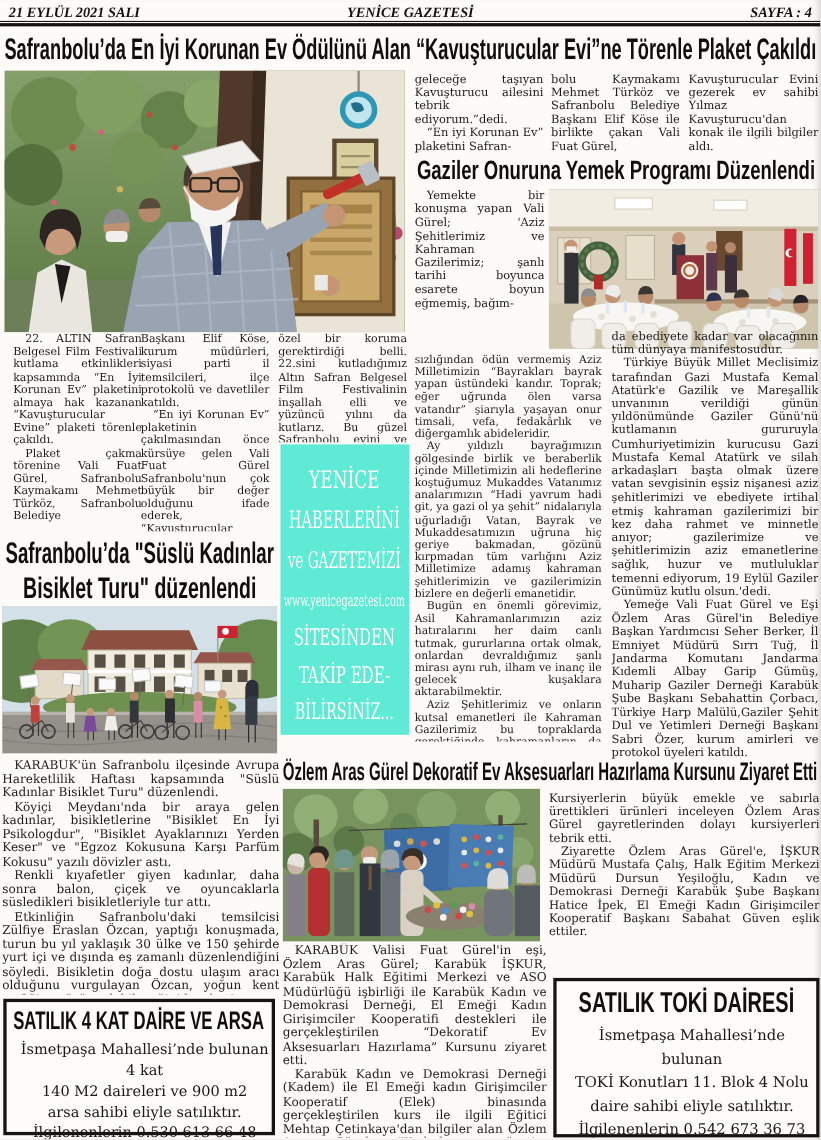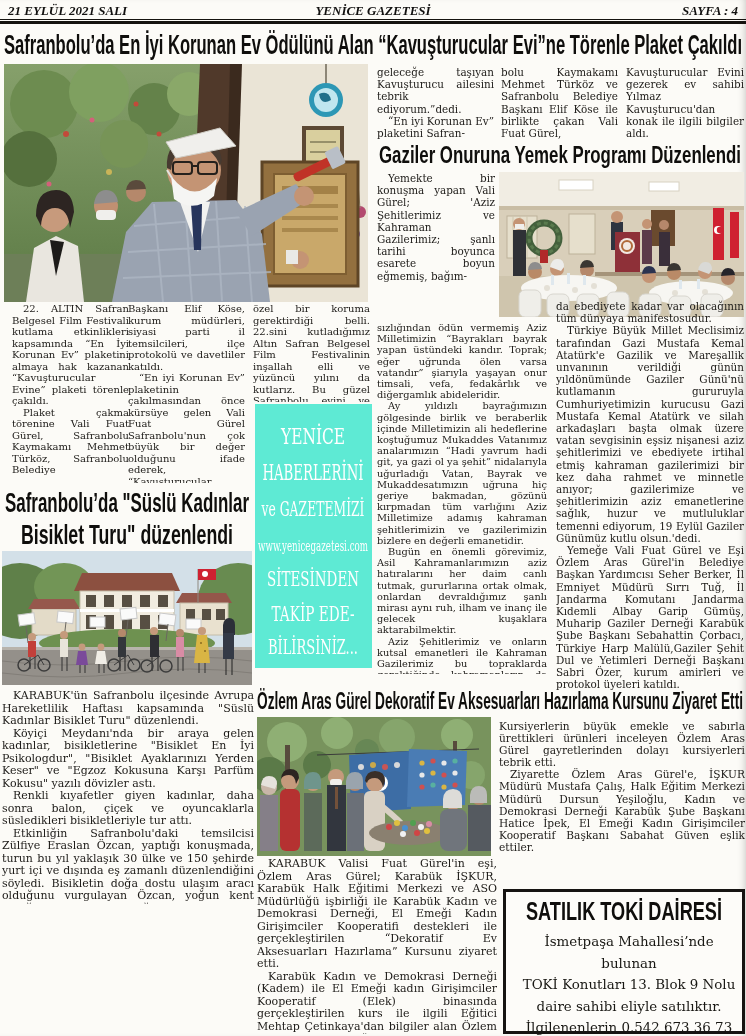--- a/index.html
+++ b/index.html
@@ -346,20 +346,31 @@
     </svg>
   </div>
 
   <div class="abs news t11" style="left:2px;top:690px;width:252px;height:214px;">
       <p>KARABÜK'ün Safranbolu ilçesinde Avrupa Hareketlilik Haftası kapsamında "Süslü Kadınlar Bisiklet Turu" düzenlendi.</p>
       <p>Köyiçi Meydanı'nda bir araya gelen kadınlar, bisikletlerine "Bisiklet En İyi Psikologdur", "Bisiklet Ayaklarınızı Yerden Keser" ve "Egzoz Kokusuna Karşı Parfüm Kokusu" yazılı dövizler astı.</p>
       <p>Renkli kıyafetler giyen kadınlar, daha sonra balon, çiçek ve oyuncaklarla süsledikleri bisikletleriyle tur attı.</p>
       <p>Etkinliğin Safranbolu'daki temsilcisi Zülfiye Eraslan Özcan, yaptığı konuşmada, turun bu yıl yaklaşık 30 ülke ve 150 şehirde yurt içi ve dışında eş zamanlı düzenlendiğini söyledi. Bisikletin doğa dostu ulaşım aracı olduğunu vurgulayan Özcan, yoğun kent trafiğine çözüm olabileceğini kaydetti.</p>
     </div>
 
+  <div class="abs ad" style="left:3px;top:908px;width:241px;height:118px;">
+    <svg width="239" height="28" style="margin-top:2px;">
+      <text class="hl" x="119" y="22" font-size="23" text-anchor="middle" textLength="228" lengthAdjust="spacingAndGlyphs">SATILIK 4 KAT DAİRE VE ARSA</text>
+    </svg>
+    <div class="ad-body">
+        <p>İsmetpaşa Mahallesi’nde bulunan 4 kat</p>
+        <p>140 M2 daireleri ve 900 m2</p>
+        <p>arsa sahibi eliyle satılıktır.</p>
+        <p>İlgilenenlerin 0.530 613 66 48 nolu</p>
+      </div>
+  </div>
 
   <svg class="abs" style="left:255px;top:688px;" width="490" height="27">
     <text class="hl" x="245" y="21" font-size="23" text-anchor="middle" textLength="486" lengthAdjust="spacingAndGlyphs">Özlem Aras Gürel Dekoratif Ev Aksesuarları Hazırlama Kursunu Ziyaret Etti</text>
   </svg>
 
   <div class="abs photo" style="left:257px;top:717px;width:234px;height:139px;">
     <svg width="234" height="139">
       <rect width="234" height="139" fill="#78935d"></rect>
       <circle cx="30" cy="25" r="20" fill="#8faf74"></circle>
         <circle cx="80" cy="16" r="16" fill="#8faf74"></circle>
@@ -441,19 +452,19 @@
       <p>KARABÜK Valisi Fuat Gürel'in eşi, Özlem Aras Gürel; Karabük İŞKUR, Karabük Halk Eğitimi Merkezi ve ASO Müdürlüğü işbirliği ile Karabük Kadın ve Demokrasi Derneği, El Emeği Kadın Girişimciler Kooperatifi destekleri ile gerçekleştirilen “Dekoratif Ev Aksesuarları Hazırlama” Kursunu ziyaret etti.</p>
       <p>Karabük Kadın ve Demokrasi Derneği (Kadem) ile El Emeği kadın Girişimciler Kooperatif (Elek) binasında gerçekleştirilen kurs ile ilgili Eğitici Mehtap Çetinkaya'dan bilgiler alan Özlem Aras Gürel; “Kadınlarımız üretim hayatının her anında yer almalıdır. Kadınlarımız İŞKUR ve diğer kurumlarımız tarafından açılan ve bu güzel örnekte olduğu gibi sivil toplum örgütlerinin de destek ver-</p>
     </div>
 
   <div class="abs ad toki" style="left:503px;top:889px;width:236px;height:139px;">
     <svg width="234" height="32" style="margin-top:3px;">
       <text class="hl" x="117" y="25" font-size="26" text-anchor="middle" textLength="196" lengthAdjust="spacingAndGlyphs">SATILIK TOKİ DAİRESİ</text>
     </svg>
     <div class="ad-body">
         <p>İsmetpaşa Mahallesi’nde bulunan</p>
-        <p>TOKİ Konutları 13. Blok 9 Nolu</p>
+        <p>TOKİ Konutları 11. Blok 4 Nolu</p>
         <p>daire sahibi eliyle satılıktır.</p>
         <p>İlgilenenlerin 0.542 673 36 73 nolu</p>
       </div>
   </div>
 
 </div>
 
 </body></html>

